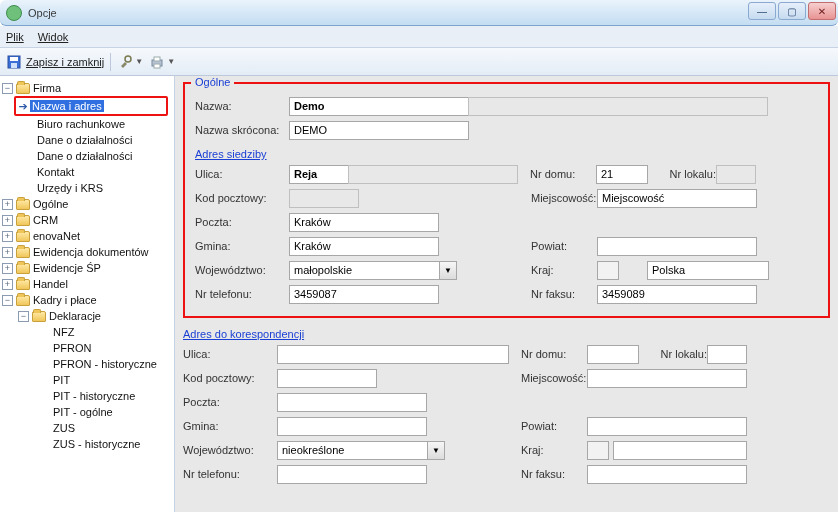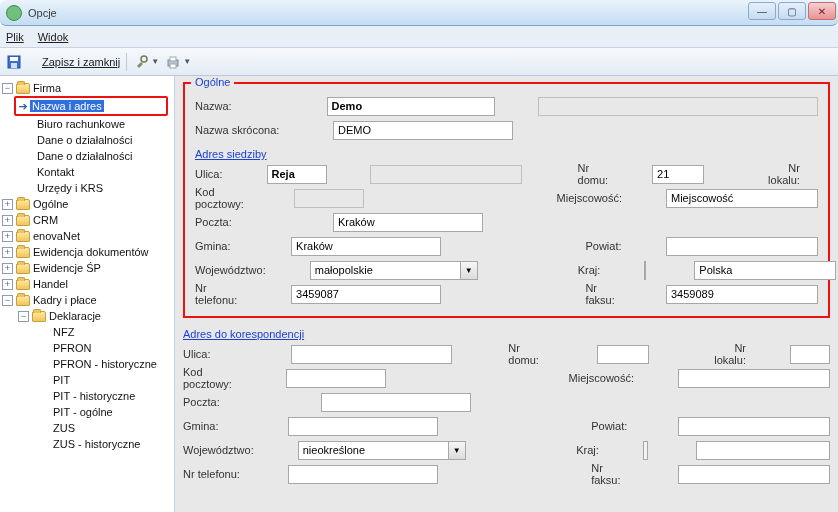--- a/index.html
+++ b/index.html
@@ -14,21 +14,21 @@
 .titlebar .win-btn.close { background: linear-gradient(to bottom,#f7cfcf,#e89393); border-color: #c26d6d; color: #6b1a1a; }
 
 
 .menubar { height: 22px; background: #e9eff7; display: flex; align-items: center; padding: 0 6px; border-bottom: 1px solid #c6d3e4; }
 .menubar .menu-item { margin-right: 14px; color: #222; }
 .menubar .menu-item span.ul { text-decoration: underline; }
 
 
 .toolbar { height: 28px; background: linear-gradient(to bottom,#f6f9fc,#e3ecf6); display: flex; align-items: center; padding: 0 6px; border-bottom: 1px solid #bcc9dc; }
 .toolbar .tool-icon { width: 16px; height: 16px; display: inline-flex; align-items: center; justify-content: center; }
-.toolbar .save-label { text-decoration: underline; margin-left: 20px; color: #222; }
+.toolbar .save-label { text-decoration: underline; margin-left: 4px; color: #222; }
 .toolbar .sep { width: 1px; height: 18px; background: #bcc9dc; margin: 0 6px; }
 
 
 .main { display: flex; height: calc(512px - 26px - 22px - 28px); }
 
 
 .tree { width: 175px; border-right: 1px solid #c6d3e4; background: #fff; overflow: hidden; padding-top: 4px; }
 .tree .node { display: flex; align-items: center; height: 16px; white-space: nowrap; }
 .tree .toggle { width: 11px; height: 11px; border: 1px solid #8a9bb2; margin: 0 3px 0 2px; display: flex; align-items: center; justify-content: center; font-size: 9px; line-height: 1; color: #5a6b82; background: #fff; }
 .tree .toggle.empty { border: none; width: 16px; }
@@ -41,21 +41,21 @@
 .tree .highlight-box { border: 2px solid #e11; border-radius: 2px; padding: 0; margin-left: -2px; margin-right: 6px; }
 
 
 .form { flex: 1; background: #e8e8e8; padding: 6px 8px; overflow: hidden; }
 .fieldset { border: 1px solid #d6d3d0; position: relative; padding: 8px 10px 10px 10px; margin-top: 10px; }
 .fieldset .legend { position: absolute; top: -8px; left: 6px; background: #e8e8e8; padding: 0 4px; color: #1a3fd4; font-size: 11px; }
 .fieldset.highlighted { border: 2px solid #e11; }
 .fieldset.first { margin-top: 0; padding-top: 10px; }
 .fieldset.first .legend { top: -8px; }
 
-.row { display: flex; align-items: center; height: 24px; gap: 44px; }
+.row { display: flex; align-items: center; height: 24px; }
 .row .lbl { width: 94px; color: #333; }
 .row .lbl.mid { width: 78px; padding-left: 12px; }
 .row .lbl.short { width: 68px; padding-left: 20px; text-align: right; }
 .row input { height: 19px; border: 1px solid #a7a7a7; background: #ffffff; padding: 0 4px; font-size: 11px; }
 .row input:disabled { background: #e8e8e8; border-color: #bfbfbf; }
 .row .combo { display: inline-flex; }
 .row .combo input { border-right: none; }
 .row .combo .cbtn { width: 18px; height: 19px; border: 1px solid #a7a7a7; background: linear-gradient(to bottom,#f6f6f6,#dcdcdc); display: flex; align-items: center; justify-content: center; font-size: 8px; }
 .row .flagbox { width: 22px; height: 19px; border: 1px solid #a7a7a7; background: #f2f2f2; margin-right: 4px; }
 
@@ -267,21 +267,21 @@
       </div>
       <div class="row">
         <span class="lbl">Województwo:</span>
         <span class="combo">
           <input style="width: 150px;" value="małopolskie">
           <span class="cbtn">▼</span>
         </span>
         <span style="width:62px"></span>
         <span class="lbl mid">Kraj:</span>
         <span class="flagbox"></span>
-        <input style="width: 142px;" value="Polska">
+        <input style="width: 122px; margin-left: 24px;" value="Polska">
       </div>
       <div class="row">
         <span class="lbl">Nr telefonu:</span>
         <input style="width: 150px;" value="3459087">
         <span style="width:80px"></span>
         <span class="lbl mid">Nr faksu:</span>
         <input style="width: 160px;" value="3459089">
       </div>
     </div>
 

